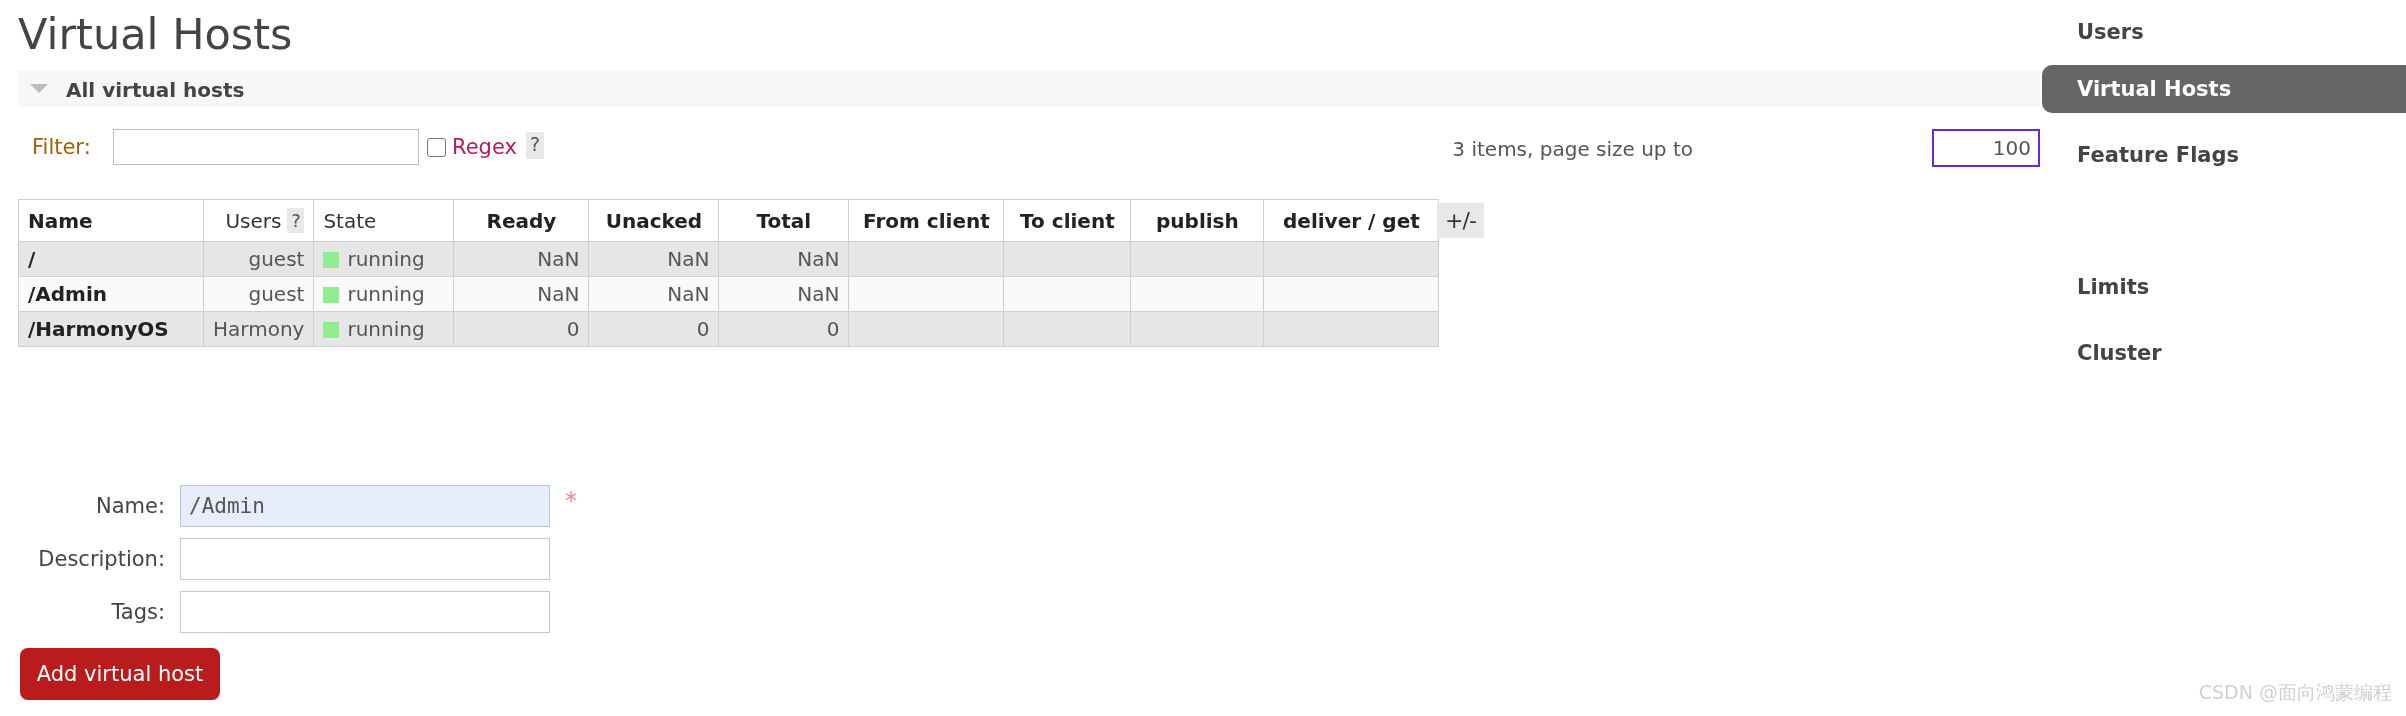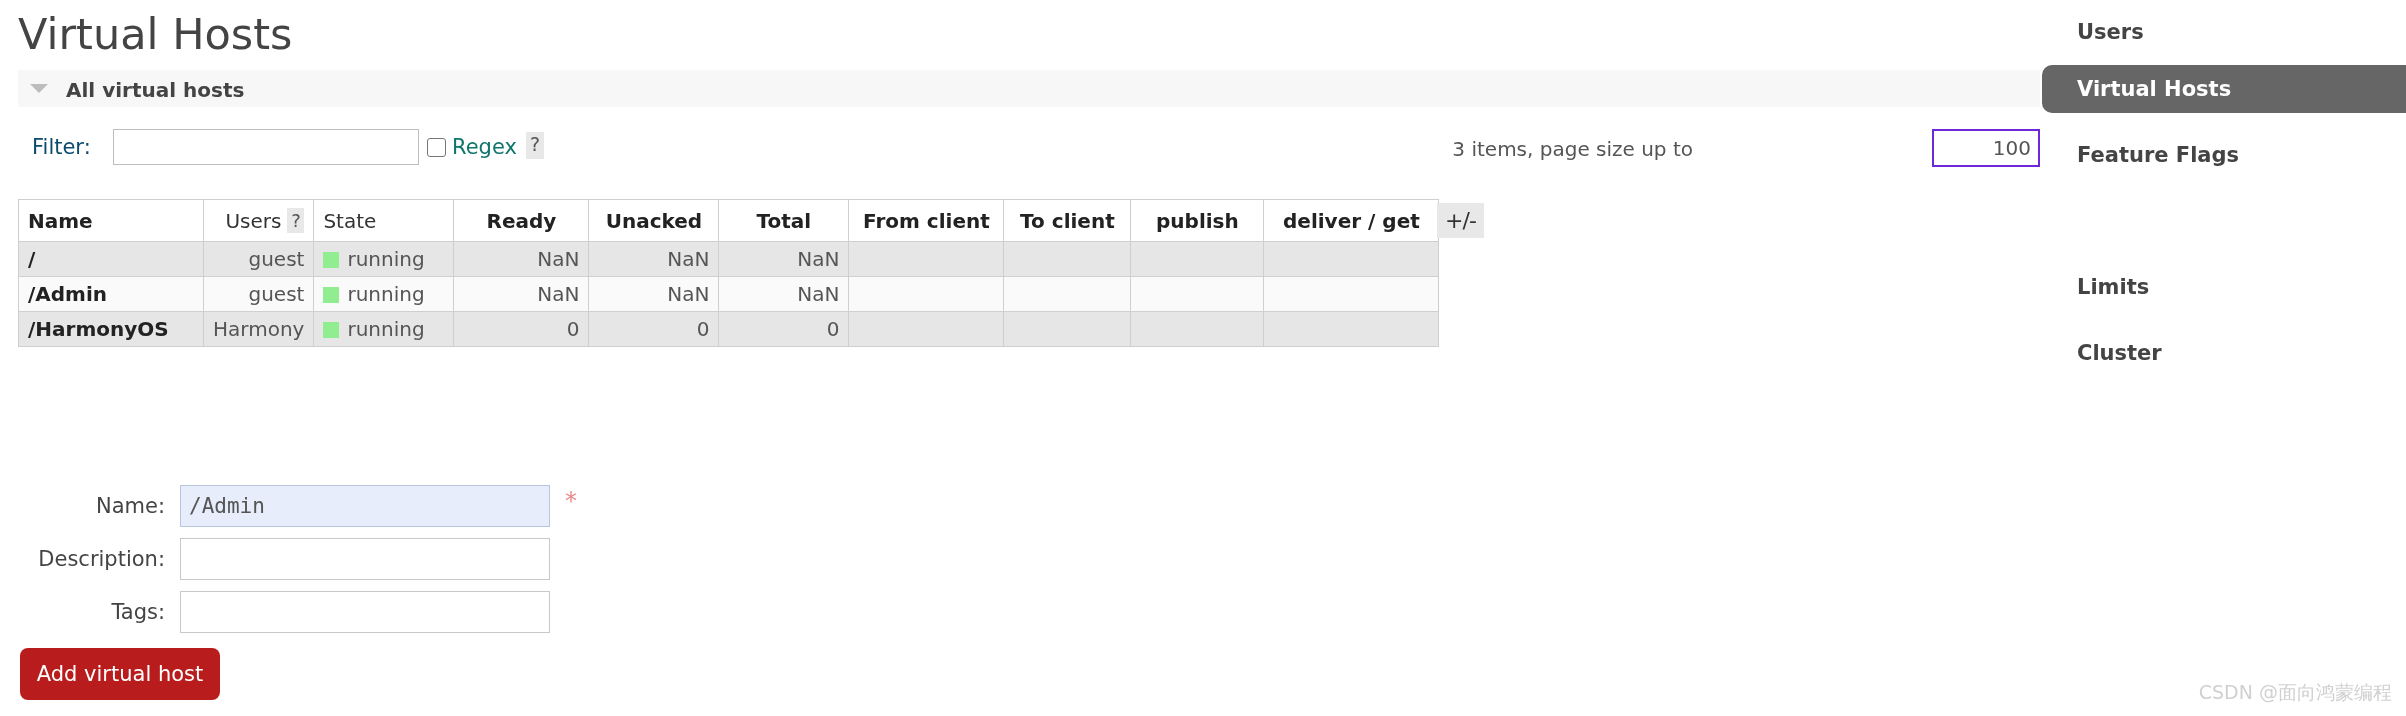--- a/index.html
+++ b/index.html
@@ -80,21 +80,21 @@
   }
   #band-all { top: 70px; }
   #band-add { top: 432px; }
 
   
   .filter-label {
     position: absolute;
     left: 32px;
     top: 135px;
     font-size: 21px;
-    color: #0c4a6e;
+    color: #a16207;
     white-space: nowrap;
   }
   .filter-input {
     position: absolute;
     left: 113px;
     top: 129px;
     width: 306px;
     height: 36px;
     border: 1px solid #bdbdbd;
     background: #ffffff;
@@ -114,21 +114,21 @@
     border: 1.5px solid #767676;
     border-radius: 3px;
     background: #ffffff;
     box-sizing: border-box;
   }
   .regex-label {
     position: absolute;
     left: 452px;
     top: 135px;
     font-size: 21px;
-    color: #0f766e;
+    color: #be185d;
     white-space: nowrap;
   }
   .help-q {
     position: absolute;
     background: #e8e8e8;
     color: #555;
     font-size: 19px;
     text-align: center;
     line-height: 25px;
   }

